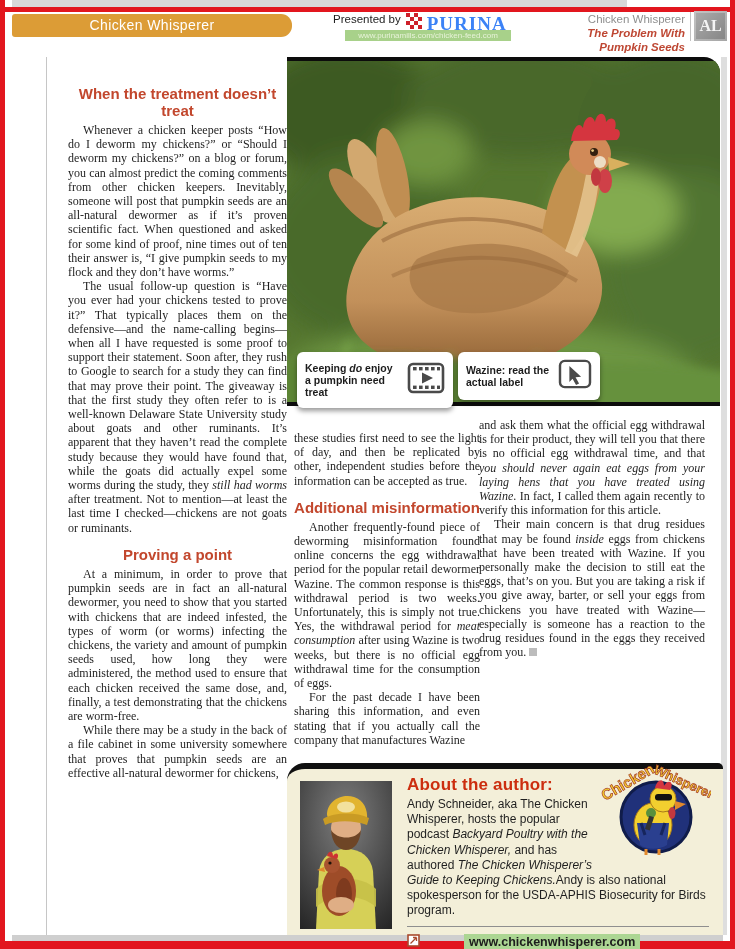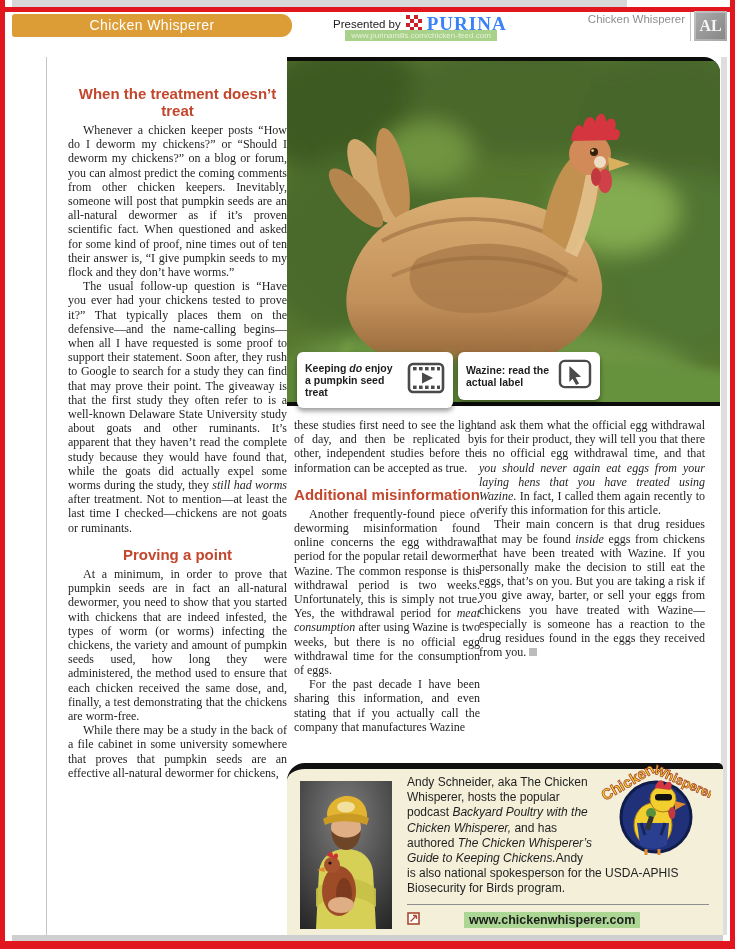--- a/index.html
+++ b/index.html
@@ -9,24 +9,24 @@
   .frame-left{position:absolute;left:0;top:0;width:5px;height:949px;background:#e2161e;}
   .frame-right{position:absolute;right:0;top:0;width:5px;height:949px;background:#e2161e;}
   .frame-bottom{position:absolute;left:0;bottom:0;width:735px;height:8px;background:#e2161e;}
   .frame-top{position:absolute;left:0;top:7px;width:735px;height:5px;background:#e2161e;}
   .top-gray-strip{position:absolute;left:12px;top:0;width:615px;height:7px;background:#d8d8d8;}
 
   
   .masthead{position:absolute;left:12px;top:14px;width:280px;height:23px;background:#dc9c36;
             border-radius:3px 11px 11px 3px;color:#fff;font-family:"Liberation Sans",sans-serif;
             font-size:14px;line-height:23px;text-align:center;letter-spacing:.4px;}
-  .presenter{position:absolute;left:333px;top:13px;display:flex;align-items:center;gap:5px;
+  .presenter{position:absolute;left:333px;top:13px;display:flex;gap:5px;
              font-family:"Liberation Sans",sans-serif;font-size:11.5px;color:#222;}
   .purina-word{font-family:"Liberation Serif",serif;font-size:19px;font-weight:bold;color:#3b82f6;letter-spacing:1px;}
-  .purina-url{position:absolute;left:345px;top:30px;width:152px;height:11px;background:#a8d18a;
+  .purina-url{position:absolute;left:345px;top:30px;width:166px;height:11px;background:#a8d18a;
               font-family:"Liberation Sans",sans-serif;font-size:8px;line-height:11px;text-align:center;
               color:#e7f2d8;cursor:pointer;}
   .issue-block{position:absolute;left:545px;top:13px;width:140px;text-align:right;
                font-family:"Liberation Sans",sans-serif;}
   .issue-pub{font-size:11.5px;color:#8f8f8f;line-height:13px;}
   .issue-title{font-size:11.5px;color:#be4733;font-style:italic;font-weight:bold;line-height:14px;}
   .hdr-divider{position:absolute;left:690px;top:12px;width:1px;height:29px;background:#c2c2c2;}
   .al-badge{position:absolute;left:694px;top:11px;width:33px;height:30px;
             background:linear-gradient(135deg,#adadad,#848484);box-shadow:inset 0 0 0 2px rgba(255,255,255,.28);
             color:#f4f4f4;font-family:"Liberation Serif",serif;font-size:16px;font-weight:bold;
@@ -47,21 +47,21 @@
            display:flex;align-items:center;gap:7px;padding:5px 8px;cursor:pointer;z-index:5;}
   .callout-1{left:297px;top:352px;width:140px;height:46px;}
   .callout-2{left:458px;top:352px;width:126px;height:38px;}
   .callout-label{font-family:"Liberation Sans",sans-serif;font-weight:bold;font-size:10.5px;
                  line-height:12px;color:#1c1c1c;flex:1;}
   .callout-icon{flex:none;}
 
   
   .col{position:absolute;font-size:12px;line-height:14.2px;color:#1e1e1e;text-align:justify;}
   .col-1{left:68px;top:85px;width:219px;}
-  .col-2{left:294px;top:418px;width:186px;}
+  .col-2{left:294px;top:431px;width:186px;}
   .col-3{left:479px;top:418px;width:226px;}
   .col p{margin:0;text-indent:15px;}
   .col p.noindent{text-indent:0;}
   h2.section{font-family:"Liberation Sans",sans-serif;font-size:15px;line-height:17px;
              color:#c2472d;margin:0 0 4px 0;text-align:center;}
   h2.section.gap{margin-top:11px;}
   .endmark{display:inline-block;width:8px;height:8px;background:#bcbcbc;margin-left:3px;}
 
   
   .about-box{position:absolute;left:287px;top:763px;width:436px;height:172px;background:#f3efd9;
@@ -105,20 +105,21 @@
             <rect x="12" y="12" width="4" height="4"></rect>
         </g>
       </svg>
     </span>
     <span class="purina-word">PURINA</span>
   </div>
   <div class="purina-url">www.purinamills.com/chicken-feed.com</div>
 
   <div class="issue-block">
     <div class="issue-pub">Chicken Whisperer</div>
+    <div class="issue-title">The Problem With Pumpkin Seeds</div>
   </div>
   <div class="hdr-divider"></div>
   <div class="al-badge">AL</div>
 
   <div class="left-rule"></div>
   <div class="right-edge"></div>
   <div class="bottom-edge"></div>
 
   <div class="photo-frame">
     <svg width="433" height="341" viewBox="0 0 433 341">
@@ -168,21 +169,21 @@
       </g>
       <g filter="url(#b4)">
         <ellipse cx="95" cy="330" rx="150" ry="36" fill="#5d8536"></ellipse>
         <ellipse cx="330" cy="334" rx="160" ry="32" fill="#66913c"></ellipse>
         <path d="M40,330 C55,300 60,290 62,280 M150,338 C160,310 163,300 163,292 M260,338 C250,312 248,300 250,292" stroke="#7fae4e" stroke-width="4" fill="none" opacity="0.8"></path>
       </g>
     </svg>
   </div>
 
   <div class="callout callout-1">
-    <span class="callout-label"><span>Keeping </span><i>do</i><span> enjoy a pumpkin seed treat</span></span>
+    <span class="callout-label"><span>Keeping </span><i>do</i><span> enjoy a pumpkin need treat</span></span>
     <span class="callout-icon">
       <svg width="38" height="32" viewBox="0 0 38 32">
         <rect x="2" y="2" width="34" height="28" rx="4" fill="#fff" stroke="#4a4a4a" stroke-width="2.6"></rect>
         <g fill="#4a4a4a">
           <rect x="6" y="5" width="3.6" height="3.4"></rect>
             <rect x="12" y="5" width="3.6" height="3.4"></rect>
           <rect x="18" y="5" width="3.6" height="3.4"></rect>
             <rect x="24" y="5" width="3.6" height="3.4"></rect>
           <rect x="30" y="5" width="3.0" height="3.4"></rect>
           <rect x="6" y="23.6" width="3.6" height="3.4"></rect>
@@ -264,20 +265,21 @@
           <path d="M56,27 C58,18 65,16 65,25 C69,17 76,21 71,29 Z" fill="#d5353f"></path>
           <rect x="56" y="33" width="17" height="6.5" rx="3" fill="#111"></rect>
           <path d="M76,40 L87,43 L76,49 Z" fill="#e2892c"></path>
           <ellipse cx="73" cy="52" rx="3.5" ry="6" fill="#c2383f"></ellipse>
           <circle cx="52" cy="52" r="5" fill="#5a8f3c"></circle>
           <rect x="48" y="55" width="5" height="14" transform="rotate(18 50 62)" fill="#333"></rect>
           <text x="6" y="40" transform="rotate(-30 6 40)" font-family="Liberation Sans, sans-serif" font-size="15" font-weight="bold" fill="#f2cf2f" stroke="#a53a28" stroke-width="0.7">Chicken</text>
           <text x="54" y="12" transform="rotate(24 54 12)" font-family="Liberation Sans, sans-serif" font-size="13" font-weight="bold" fill="#f2cf2f" stroke="#a53a28" stroke-width="0.7">Whisperer</text>
         </svg>
       </div>
+      <h3 class="about-heading">About the author:</h3>
       <div class="about-body"><span>Andy Schneider, aka The Chicken Whisperer, hosts the popular podcast </span><i>Backyard Poultry with the Chicken Whisperer,</i><span> and has authored </span><i>The Chicken Whisperer’s Guide to Keeping Chickens.</i><span>Andy is also national spokesperson for the USDA-APHIS Biosecurity for Birds program.</span></div>
       <hr class="about-divider">
       <div class="site-row">
         <span>
           <svg width="13" height="13" viewBox="0 0 13 13">
             <rect x="1" y="1" width="11" height="11" fill="#fff" stroke="#a94a2d" stroke-width="1.6"></rect>
             <path d="M3.5,9.5 L9.5,3.5 M9.5,3.5 L9.5,7 M9.5,3.5 L6,3.5" stroke="#a94a2d" stroke-width="1.3" fill="none"></path>
           </svg>
         </span>
         <span class="site-link">www.chickenwhisperer.com</span>

